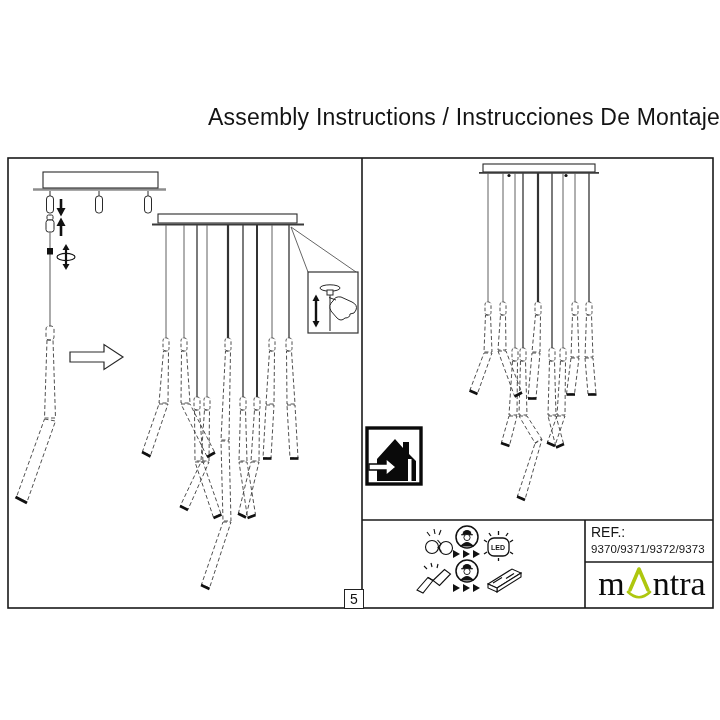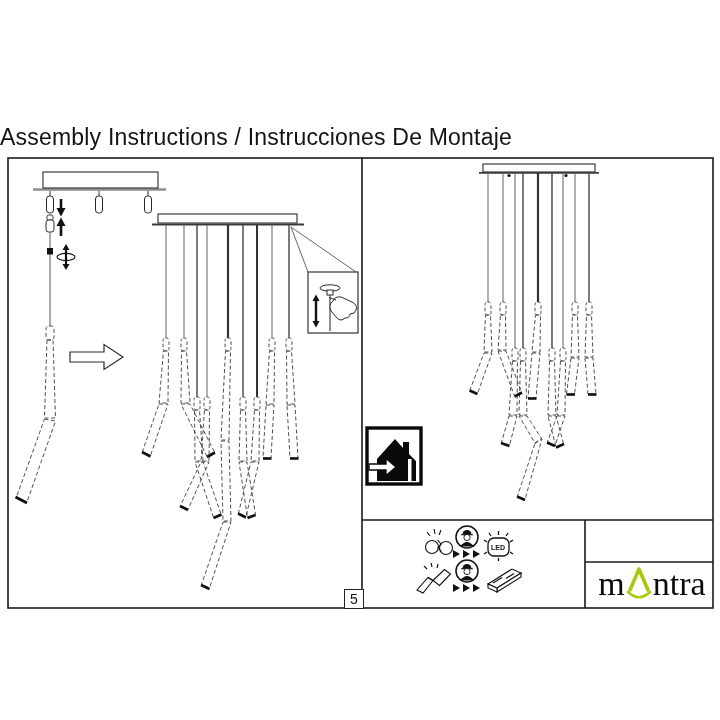--- a/index.html
+++ b/index.html
@@ -1,22 +1,22 @@
 <!DOCTYPE html>
 <html><head>
 <meta charset="utf-8">
 <style>
   html,body{margin:0;padding:0;background:#ffffff;}
   .page{
     position:relative;width:720px;height:720px;background:#ffffff;
     font-family:"Liberation Sans", sans-serif;color:#111;overflow:hidden;
   }
   .title{
-    position:absolute;left:0;top:124px;width:720px;margin:0;
-    text-align:left;font-size:23px;font-weight:400;color:#131313;
+    position:absolute;left:0;top:104px;width:720px;margin:0;
+    text-align:right;font-size:23px;font-weight:400;color:#131313;
     letter-spacing:0.2px;
   }
   svg.art{position:absolute;left:0;top:0;width:720px;height:720px;}
   .page-num{
     position:absolute;left:344px;top:589px;width:18px;height:18px;
     border:1px solid #222;background:#fff;font-size:14px;
     display:flex;align-items:center;justify-content:center;
   }
   .ref-box{position:absolute;left:591px;top:524px;width:118px;}
   .ref-label{font-size:14px;color:#151515;}
@@ -292,20 +292,24 @@
       <polygon points="488,584 497,588 497,592 488,588"></polygon>
       <line x1="493" y1="583" x2="502" y2="577.5"></line>
       <line x1="506" y1="578.5" x2="514" y2="573.5"></line>
     </g>
   </svg>
 
   <div class="page-num">
     <span>5</span>
   </div>
 
+  <div class="ref-box">
+    <div class="ref-label">REF.:</div>
+    <div class="ref-nums">9370/9371/9372/9373</div>
+  </div>
 
   <div class="logo">
     <span class="part">m</span>
     <svg width="26" height="40" viewBox="0 0 26 40">
       <path d="M4,26 L13,5 L22,26" fill="none" stroke="#aec70e" stroke-width="3.6" stroke-linecap="round" stroke-linejoin="round"></path>
       <path d="M2,28 Q13,38.5 24,28" fill="none" stroke="#aec70e" stroke-width="2.6" stroke-linecap="round"></path>
     </svg>
     <span class="part">ntra</span>
   </div>
 

